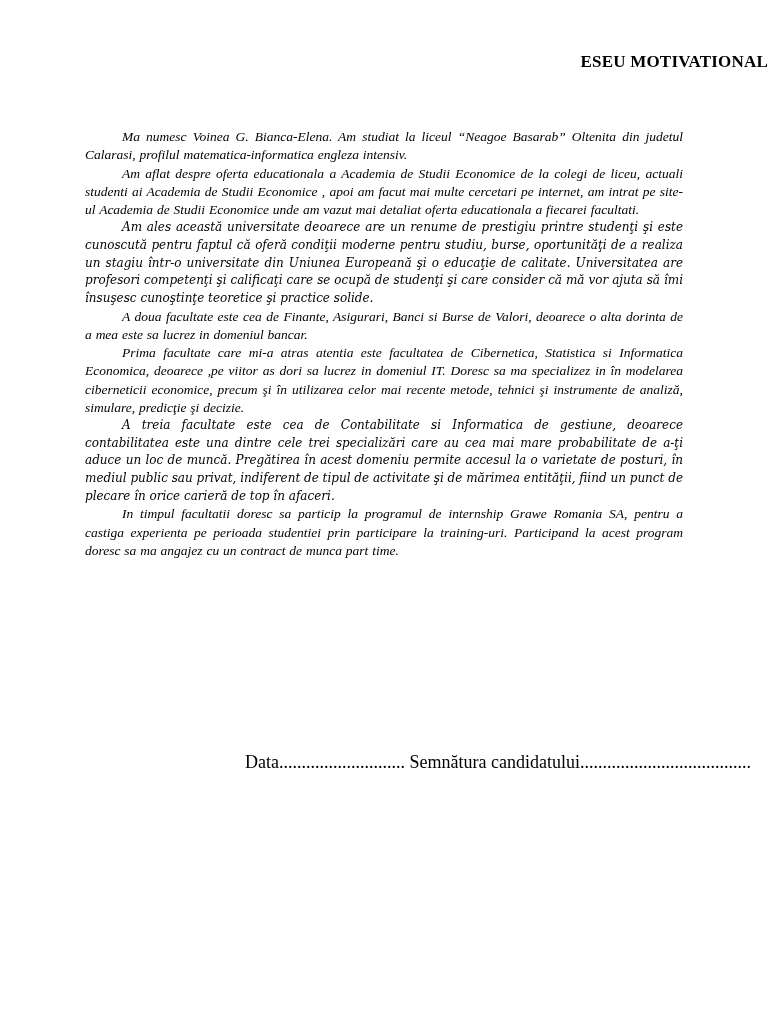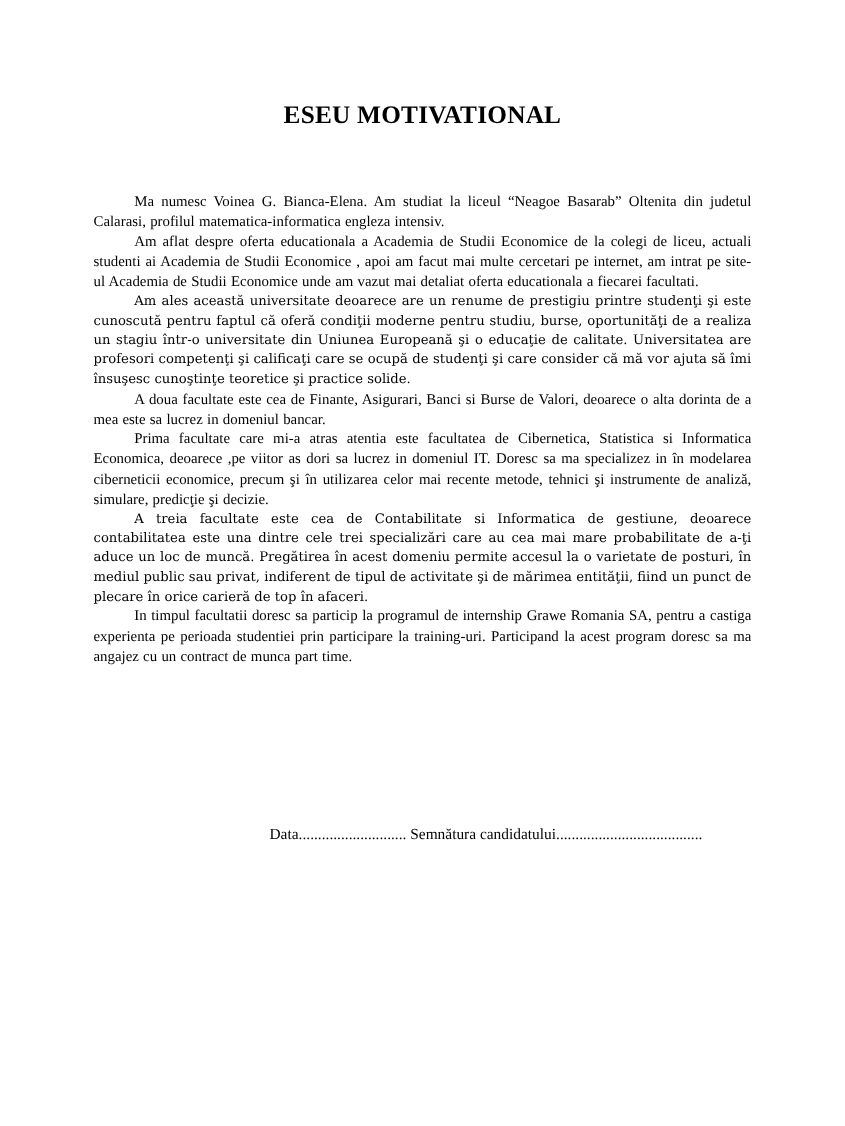--- a/index.html
+++ b/index.html
@@ -10,51 +10,52 @@
   .page {
     position: relative;
     width: 768px;
     height: 1024px;
     background: #ffffff;
     color: #000000;
     font-family: "Liberation Serif", serif;
     overflow: hidden;
   }
   .title {
-    padding-top: 92px;
-    text-align: center;
+    padding-top: 52px;
+    text-align: right;
     font-weight: bold;
-    font-size: 23px;
+    font-size: 17px;
     letter-spacing: 0.2px;
   }
   .content {
     margin: 56px 85px 0 85px;
   }
   .body-par {
     margin: 0;
     font-size: 13.5px;
     line-height: 1.355;
     text-align: justify;
     text-indent: 37px;
     word-spacing: 0.5px;
+    font-style: italic;
   }
   
   .body-par.dense {
     font-family: "DejaVu Serif", serif;
     font-size: 12px;
     line-height: 1.47;
     word-spacing: 0;
   }
   .footer-line {
     position: absolute;
     top: 752px;
     left: 85px;
     right: 102px;
     padding-left: 160px;
-    font-size: 14px;
+    font-size: 18px;
     white-space: nowrap;
   }
   .footer-line span {
     display: inline;
   }
 </style>
 </head>
 <body>
 
 <div class="page">

